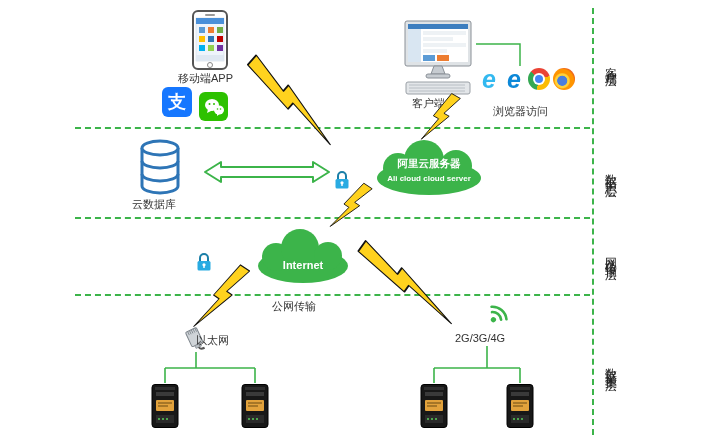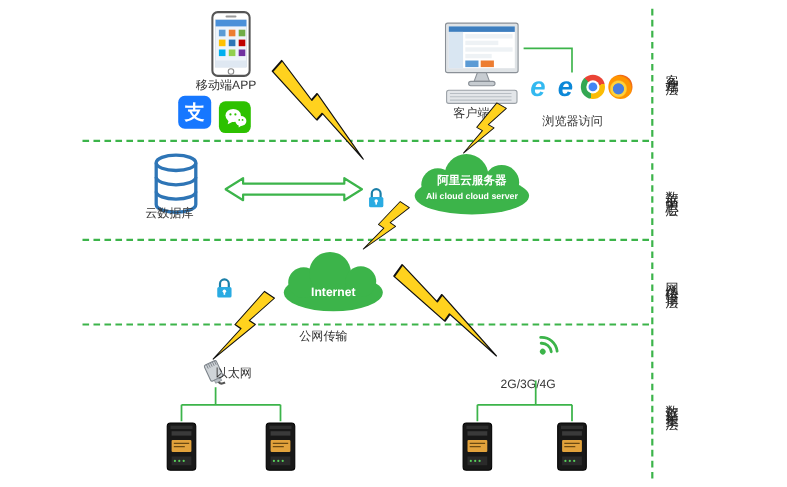--- a/index.html
+++ b/index.html
@@ -107,21 +107,21 @@
     <div class="firefox"></div>
   </div>
   <div class="lbl" style="left:493px;top:105px;width:70px">浏览器访问</div>
 
   <svg class="abs" style="left:138px;top:138px" width="44" height="58" viewBox="0 0 44 58">
     <path d="M4,10 L4,48 A18,7 0 0 0 40,48 L40,10" fill="#fff" stroke="#2e75b6" stroke-width="3"></path>
     <ellipse cx="22" cy="10" rx="18" ry="7" fill="#fff" stroke="#2e75b6" stroke-width="3"></ellipse>
     <path d="M4,23 A18,7 0 0 0 40,23" fill="none" stroke="#2e75b6" stroke-width="3"></path>
     <path d="M4,36 A18,7 0 0 0 40,36" fill="none" stroke="#2e75b6" stroke-width="3"></path>
   </svg>
-  <div class="lbl" style="left:132px;top:188px;width:56px">云数据库</div>
+  <div class="lbl" style="left:132px;top:198px;width:56px">云数据库</div>
 
   <svg class="abs" style="left:204px;top:160px" width="126" height="24" viewBox="0 0 126 24">
     <polygon points="1,12 17,2 17,7 109,7 109,2 125,12 109,22 109,17 17,17 17,22" fill="#fff" stroke="#3cb44a" stroke-width="2" stroke-linejoin="round"></polygon>
   </svg>
 
   <svg class="abs" style="left:364px;top:136px" width="130" height="62" viewBox="0 0 130 62">
     <g fill="#3cb44a">
       <ellipse cx="65" cy="42" rx="52" ry="17"></ellipse>
       <circle cx="34" cy="32" r="15"></circle>
       <circle cx="60" cy="24" r="20"></circle>
@@ -163,21 +163,21 @@
       <path d="M13,22 q0,3 5,3" fill="none" stroke="#555" stroke-width="2"></path>
     </g>
   </svg>
   <div class="lbl" style="left:196px;top:334px;width:44px">以太网</div>
 
   <svg class="abs" style="left:486px;top:300px;transform:rotate(40deg)" width="26" height="26" viewBox="0 0 24 24">
     <path d="M3,12 a13,13 0 0 1 18,0" fill="none" stroke="#3cb44a" stroke-width="2.4" stroke-linecap="round"></path>
     <path d="M6.5,15.5 a8,8 0 0 1 11,0" fill="none" stroke="#3cb44a" stroke-width="2.4" stroke-linecap="round"></path>
     <circle cx="12" cy="20" r="2.4" fill="#3cb44a"></circle>
   </svg>
-  <div class="lbl" style="left:455px;top:344px;width:64px">2G/3G/4G</div>
+  <div class="lbl" style="left:455px;top:332px;width:64px">2G/3G/4G</div>
 
   <svg class="abs" style="left:151px;top:383px" width="28" height="46" viewBox="0 0 28 46">
     <rect x="1" y="1.5" width="26" height="43" rx="3" fill="#181818" stroke="#000"></rect>
     <rect x="4" y="4" width="20" height="3" fill="#2e2e2e"></rect>
     <rect x="5" y="9" width="18" height="4" fill="#3a3a3a"></rect>
     <rect x="5" y="17" width="18" height="11" rx="1" fill="#e2a23c"></rect>
     <path d="M7,20 h14 M7,23 h10" stroke="#6b4a12" stroke-width="1.2"></path>
     <rect x="5" y="32" width="18" height="8" fill="#2a2a2a"></rect>
     <circle cx="8" cy="36" r="1" fill="#57d05a"></circle>
       <circle cx="12" cy="36" r="1" fill="#57d05a"></circle>

